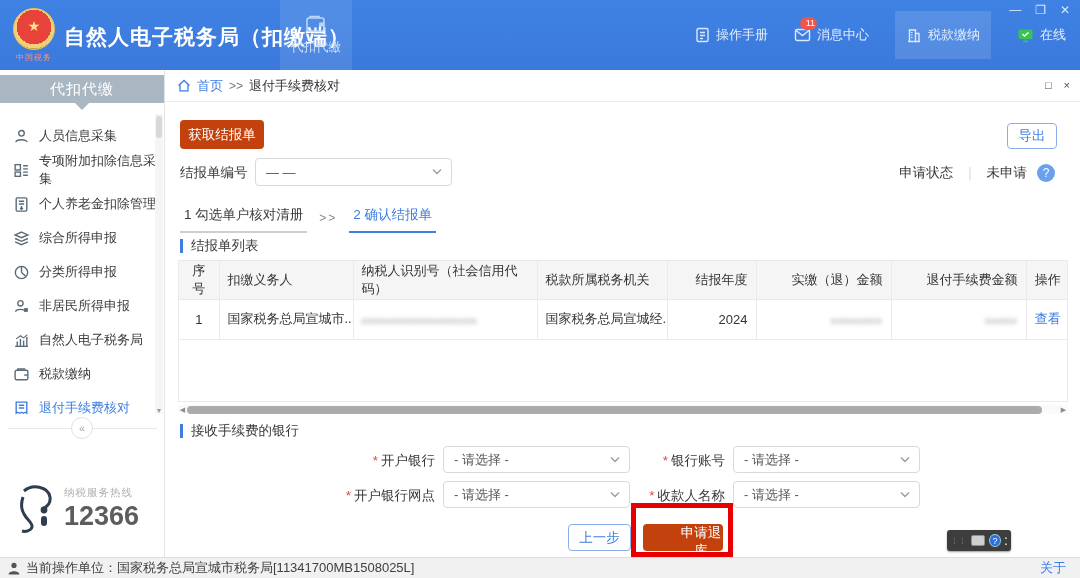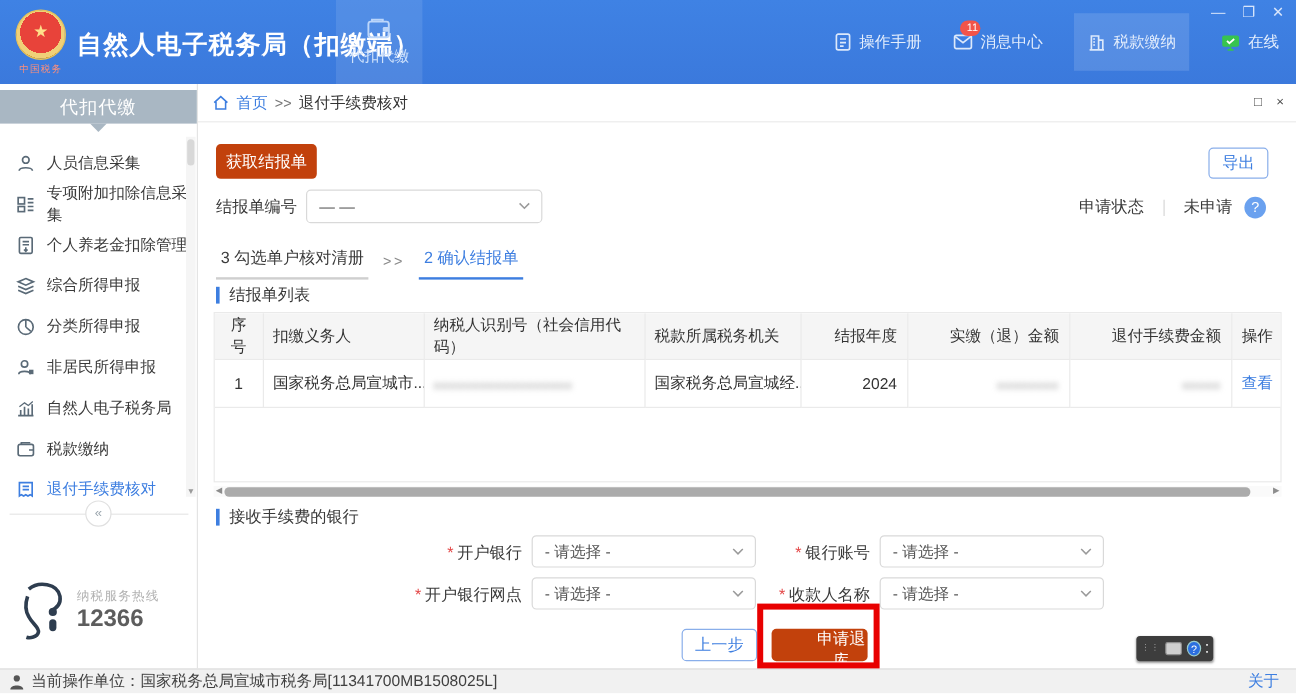--- a/index.html
+++ b/index.html
@@ -55,21 +55,21 @@
   .side-scroll .sdown { position:absolute; bottom:0; left:0; width:8px; font-size:7px;
                         color:#9a9a9a; text-align:center; }
   .collapse-row { position:absolute; top:347px; left:0; width:165px; height:22px; }
   .collapse-row .line { position:absolute; top:11px; left:8px; right:8px; border-top:1px solid #e7e7e7; }
   .collapse-btn { position:absolute; left:71px; top:0; width:22px; height:22px; border-radius:50%;
                   background:#fff; border:1px solid #e0e0e0; color:#9aa5ad; font-size:11px;
                   display:flex; align-items:center; justify-content:center; cursor:pointer; }
   .hotline { position:absolute; left:10px; bottom:22px; display:flex; align-items:center; gap:6px; }
   .hotline-icon { color:#2e3d4f; }
   .hotline-texts .hl-label { font-size:10.5px; color:#b0b0b0; letter-spacing:1px; }
-  .hotline-texts .hl-number { font-size:20px; font-weight:bold; color:#5d5d5d; margin-top:1px; }
+  .hotline-texts .hl-number { font-size:27px; font-weight:bold; color:#5d5d5d; margin-top:1px; }
 
   
   .main { position:absolute; left:165px; top:70px; width:915px; height:487px; background:#fff; }
   .breadcrumb { position:relative; height:32px; border-bottom:1px solid #ececec;
                 display:flex; align-items:center; gap:6px; padding-left:12px; font-size:13px; }
   .bc-home { color:#3d7ee0; cursor:pointer; }
   .bc-sep { color:#777; font-size:12px; }
   .bc-current { color:#333; }
   .content-controls { position:absolute; right:10px; top:9px; display:flex; gap:12px;
                       color:#4a4a4a; font-size:11px; }
@@ -348,21 +348,21 @@
     </div>
 
     <div class="status-line">
       <span>申请状态</span>
       <span class="status-sep">｜</span>
       <span>未申请</span>
       <span class="help-circle">?</span>
     </div>
 
     <div class="steps">
-      <span class="step">3 勾选单户核对清册</span>
+      <span class="step">1 勾选单户核对清册</span>
       <span class="ssep">&gt;&gt;</span>
       <span class="step active">2 确认结报单</span>
     </div>
 
     <div class="section-title st-list">
       <span class="bar"></span>
       <span>结报单列表</span>
     </div>
 
     <div class="table-wrap">

